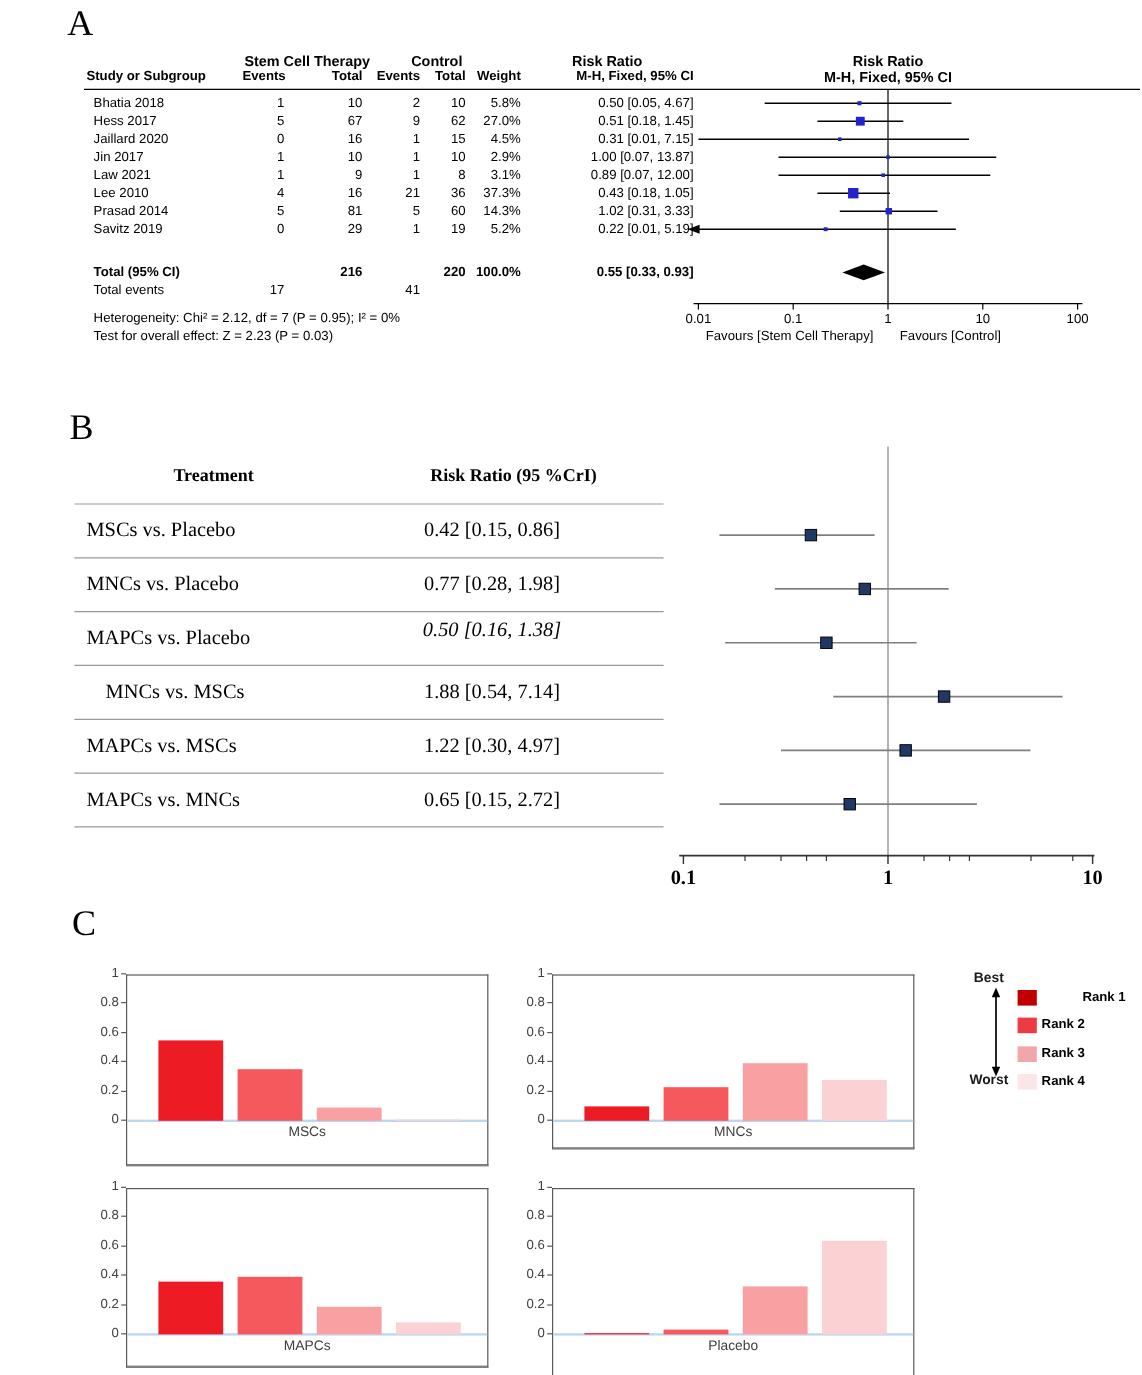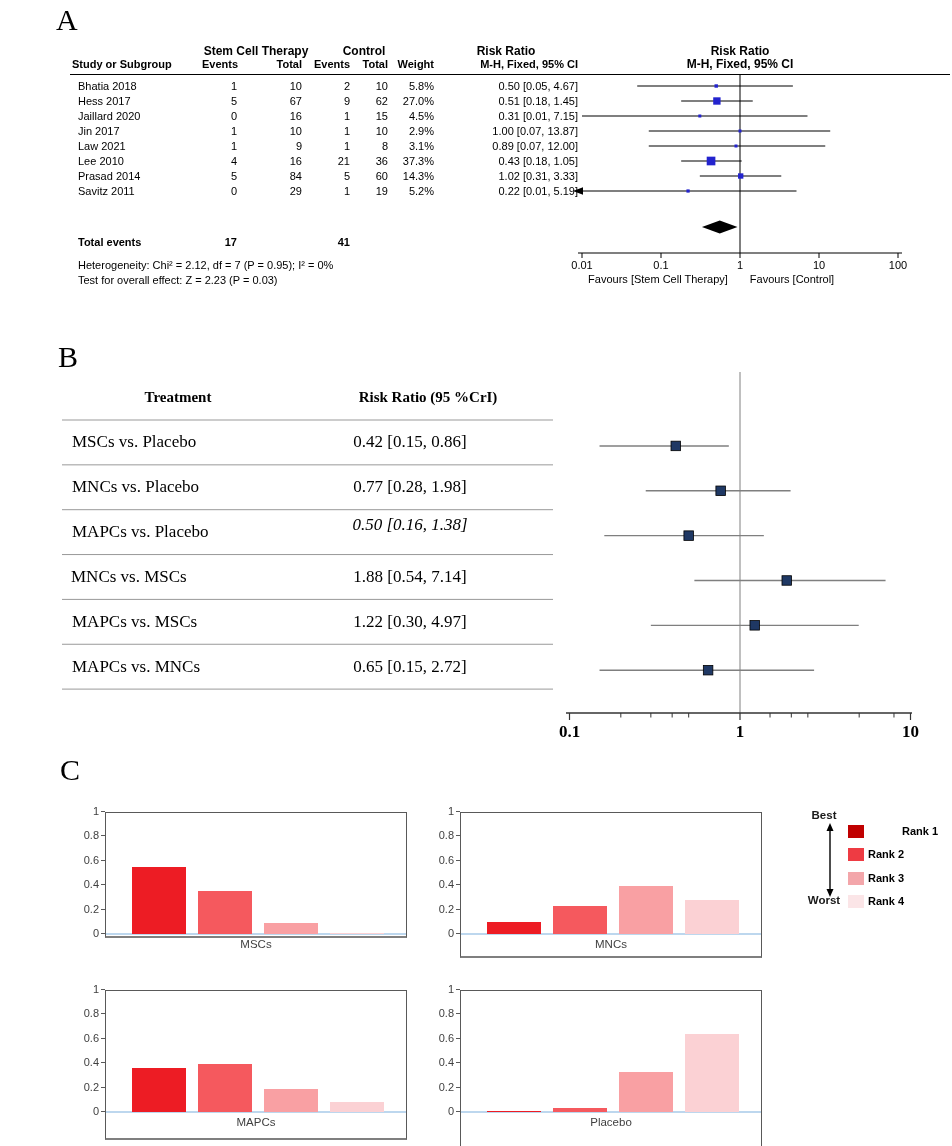--- a/index.html
+++ b/index.html
@@ -141,36 +141,45 @@
         <div class="num">4</div>
         <div class="num">16</div>
         <div class="num">21</div>
         <div class="num">36</div>
         <div class="num">37.3%</div>
         <div class="num">0.43 [0.18, 1.05]</div>
       </div>
       <div class="pa-row" style="top: 170px;">
         <div class="pa-name">Prasad 2014</div>
         <div class="num">5</div>
-        <div class="num">84</div>
+        <div class="num">81</div>
         <div class="num">5</div>
         <div class="num">60</div>
         <div class="num">14.3%</div>
         <div class="num">1.02 [0.31, 3.33]</div>
       </div>
       <div class="pa-row" style="top: 185px;">
-        <div class="pa-name">Savitz 2011</div>
+        <div class="pa-name">Savitz 2019</div>
         <div class="num">0</div>
         <div class="num">29</div>
         <div class="num">1</div>
         <div class="num">19</div>
         <div class="num">5.2%</div>
         <div class="num">0.22 [0.01, 5.19]</div>
       </div>
-      <div class="pa-row" style="top: 236px; font-weight: bold;">
+      <div class="pa-row pa-bold" style="top: 221px;">
+        <div class="pa-name">Total (95% CI)</div>
+        <div class="num"></div>
+        <div class="num">216</div>
+        <div class="num"></div>
+        <div class="num">220</div>
+        <div class="num">100.0%</div>
+        <div class="num">0.55 [0.33, 0.93]</div>
+      </div>
+      <div class="pa-row" style="top: 236px;">
         <div class="pa-name">Total events</div>
         <div class="num">17</div>
         <div class="num"></div>
         <div class="num">41</div>
         <div class="num"></div>
         <div class="num"></div>
         <div class="num"></div>
       </div>
     </div>
 
@@ -214,37 +223,37 @@
         <rect x="703.3517273076069" y="665.425" width="9.5" height="9.5" fill="#1F3864" stroke="#000" stroke-width="0.8"></rect>
       </svg>
     <div class="pb-h center" style="left:178px;top:389px">Treatment</div>
     <div class="pb-h center" style="left:428px;top:389px">Risk Ratio (95 %CrI)</div>
   <div class="pb-t" style="left: 72px; top: 432.425px;">MSCs vs. Placebo</div>
       <div class="pb-t center" style="left: 410px; top: 432.425px;">0.42 [0.15, 0.86]</div>
       <div class="pb-t" style="left: 72px; top: 477.275px;">MNCs vs. Placebo</div>
       <div class="pb-t center" style="left: 410px; top: 477.275px;">0.77 [0.28, 1.98]</div>
       <div class="pb-t" style="left: 72px; top: 522.125px;">MAPCs vs. Placebo</div>
       <div class="pb-t center" style="left: 410px; top: 515px; font-style: italic;">0.50 [0.16, 1.38]</div>
-      <div class="pb-t" style="left: 71px; top: 566.975px;">MNCs vs. MSCs</div>
+      <div class="pb-t" style="left: 88px; top: 566.975px;">MNCs vs. MSCs</div>
       <div class="pb-t center" style="left: 410px; top: 566.975px; text-align: right;">1.88 [0.54, 7.14]</div>
       <div class="pb-t" style="left: 72px; top: 611.825px;">MAPCs vs. MSCs</div>
       <div class="pb-t center" style="left: 410px; top: 611.825px;">1.22 [0.30, 4.97]</div>
       <div class="pb-t" style="left: 72px; top: 656.675px;">MAPCs vs. MNCs</div>
       <div class="pb-t center" style="left: 410px; top: 656.675px;">0.65 [0.15, 2.72]</div>
     </div>
 
   <div class="layer" id="panelC">
     <div class="lg-t" style="left:800px;top:809px;width:48px">Best</div>
     <svg style="left:822px;top:823px" width="16" height="74" viewBox="0 0 16 74">
       <line x1="8" y1="5" x2="8" y2="69" stroke="#000" stroke-width="1.4"></line>
       <path d="M8 0 L11.5 8 L4.5 8 Z" fill="#000"></path>
       <path d="M8 74 L11.5 66 L4.5 66 Z" fill="#000"></path>
     </svg>
     <div class="lg-t" style="left:796px;top:894px;width:56px">Worst</div>
-  <div class="cbox" style="left: 105px; top: 812px; height: 126px;">
+  <div class="cbox" style="left: 105px; top: 812px; height: 160px;">
         <div class="cbase" style="top: 120px;"></div>
         <div class="cbar" style="left: 26px; top: 53.9px; width: 54px; height: 67.1px; background: rgb(237, 28, 36);"></div>
         <div class="cbar" style="left: 92px; top: 78.3px; width: 54px; height: 42.7px; background: rgb(245, 89, 94);"></div>
         <div class="cbar" style="left: 158px; top: 110.02px; width: 54px; height: 10.98px; background: rgb(249, 160, 163);"></div>
         <div class="cbar" style="left: 224px; top: 120px; width: 54px; height: 1px; background: rgb(251, 209, 212);"></div>
         <div class="clabel">MSCs</div>
       </div>
       <div class="cylab" style="left: 65px; top: 927px;">0</div>
       <div class="cytick" style="left: 101px; top: 933px;"></div>
       <div class="cylab" style="left: 65px; top: 902.6px;">0.2</div>

